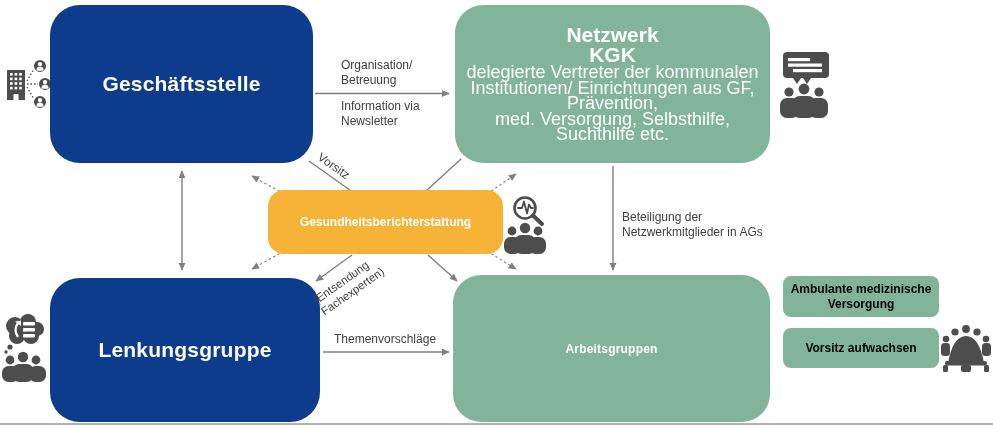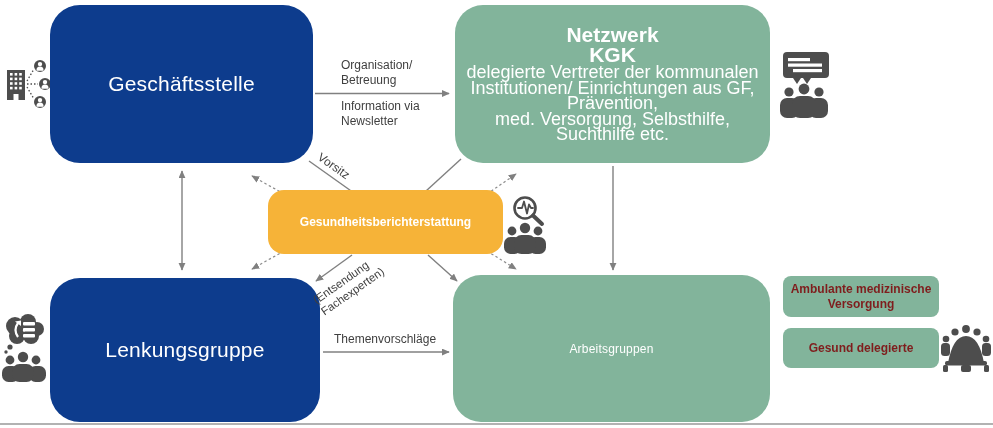--- a/index.html
+++ b/index.html
@@ -6,25 +6,25 @@
   html,body{background:#fff}
   .canvas{position:relative;width:993px;height:428px;background:#fff;
           font-family:"Liberation Sans",sans-serif;overflow:hidden}
   .edges{position:absolute;left:0;top:0;z-index:1}
   .icon{position:absolute;z-index:2}
   .box{position:absolute;z-index:3;display:flex;flex-direction:column;align-items:center;
        justify-content:center;text-align:center;color:#fff}
   .blue{background:#0d3c8d;border-radius:30px}
   .green{background:#82b49b;border-radius:28px}
   .orange{background:#f6b338;border-radius:16px}
-  .t-lg{font-weight:normal;font-size:21px;letter-spacing:.2px}
+  .t-lg{font-weight:bold;font-size:21px;letter-spacing:.2px}
   .t-md{font-weight:bold;font-size:21px;line-height:20px;white-space:pre-line;}
   .t-sm{font-weight:bold;font-size:12px}
   .sub{font-size:18px;line-height:15.5px;white-space:pre-line;padding:0 8px}
-  .agbox{position:absolute;z-index:3;background:#82b49b;border-radius:8px;color:#7f1d1d;
+  .agbox{position:absolute;z-index:3;background:#82b49b;border-radius:8px;color:#000000;
          font-weight:bold;font-size:12px;line-height:15px;display:flex;align-items:center;
          justify-content:center;text-align:center;white-space:pre-line}
   .elabel{position:absolute;z-index:4;font-size:12px;line-height:15px;color:#3f3f3f;
           white-space:pre-line}
   .rot-cw{transform:rotate(35deg);transform-origin:0 0}
   .rot-ccw{transform:rotate(-35deg)}
 </style>
 </head>
 <body>
 
@@ -77,28 +77,30 @@
 
   <div class="box green" style="left:453px;top:275px;width:317px;height:147px">
     <div class="t-lg" style="font-size:12px">Arbeitsgruppen</div>
   </div>
 
   <div class="agbox" style="left:783px;top:276px;width:156px;height:41px">
     <span>Ambulante medizinische
 Versorgung</span>
   </div>
   <div class="agbox" style="left:783px;top:328px;width:156px;height:40px">
-    <span>Gesund delegierte</span>
+    <span>Vorsitz aufwachsen</span>
   </div>
 
   <div class="elabel" style="left:341px;top:99px">Information via
 Newsletter</div>
   <div class="elabel" style="left:341px;top:58px">Organisation/
 Betreuung</div>
   <div class="elabel rot-cw" style="left:323px;top:150px">Vorsitz</div>
+  <div class="elabel" style="left:622px;top:210px">Beteiligung der
+Netzwerkmitglieder in AGs</div>
   <div class="elabel rot-ccw" style="left:310px;top:267px;width:90px;font-size:11.5px;line-height:14px">(Entsendung
 Fachexperten)</div>
   <div class="elabel" style="left:334px;top:332px">Themenvorschläge</div>
 
   <svg class="icon" style="left:4px;top:57px" width="46" height="54" viewBox="0 0 46 54">
     <rect x="3" y="13" width="18" height="30" fill="#4d4d4d"></rect>
     <g fill="#fff">
       <rect x="6" y="16" width="2.6" height="2.6"></rect>
         <rect x="10.6" y="16" width="2.6" height="2.6"></rect>
         <rect x="15.2" y="16" width="2.6" height="2.6"></rect>

